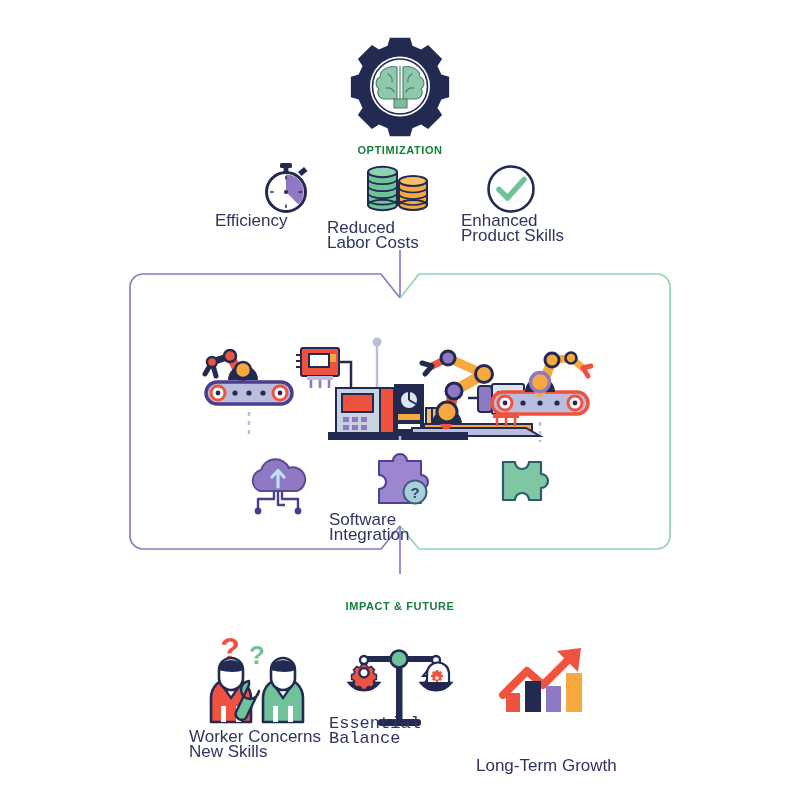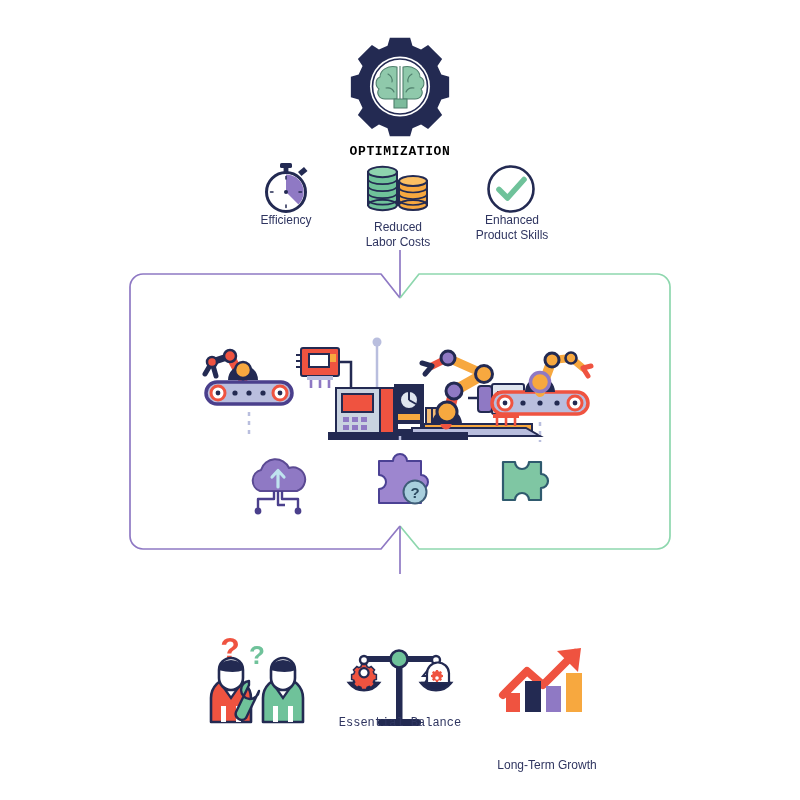--- a/index.html
+++ b/index.html
@@ -18,30 +18,29 @@
   .stage {
     position: absolute;
     inset: 0;
   }
 
   .section-title {
     position: absolute;
     width: 100%;
     left: 0;
     text-align: center;
-    font-size: 13px;
+    font-size: 11px;
     font-weight: bold;
     letter-spacing: 0.6px;
-    color: #000000;
-    font-family: Liberation Mono, monospace;
+    color: #15803d;
   }
   .icon-label {
     position: absolute;
-    text-align: center;
-    font-size: 12px;
+    text-align: left;
+    font-size: 17px;
     line-height: 15px;
     color: #2f3560;
     font-weight: normal;
   }
   .icon-label .l2 { display: block; }
 
   .icon-slot { position: absolute; }
   svg { display: block; overflow: visible; }
 
   .bracket { position: absolute; left: 0; top: 0; }
@@ -121,21 +120,21 @@
     <span>Reduced</span>
     <span class="l2">Labor Costs</span>
   </div>
 
   <div class="icon-slot" style="left:485px; top:164px; width:52px; height:52px;">
     <svg width="52" height="52" viewBox="0 0 52 52">
       <circle cx="26" cy="25" r="22.5" fill="#ffffff" stroke="#232a52" stroke-width="2.6"></circle>
       <path d="M 14,25.5 L 22.5,34 L 39,15.5" fill="none" stroke="#6fc29a" stroke-width="5.6" stroke-linecap="round" stroke-linejoin="round"></path>
     </svg>
   </div>
-  <div class="icon-label" style="left:441px; top:213px; width:142px;">
+  <div class="icon-label" style="left:461px; top:213px; width:142px;">
     <span>Enhanced</span>
     <span class="l2">Product Skills</span>
   </div>
 
   <svg class="bracket" width="800" height="330" style="top:250px;">
 
     <line x1="400" y1="0" x2="400" y2="48" stroke="#8f79c4" stroke-width="1.7"></line>
 
     <path d="M 400,48 L 381,24 L 143,24 A 13,13 0 0 0 130,37 L 130,286 A 13,13 0 0 0 143,299 L 381,299 L 400,276" fill="none" stroke="#8f79c4" stroke-width="1.7" stroke-linejoin="round"></path>
 
@@ -297,27 +296,32 @@
     <span class="l2"></span>
   </div>
 
   <div class="icon-slot" style="left:371px; top:456px; width:60px; height:54px;">
     <svg width="60" height="54" viewBox="0 0 60 54">
       <path d="M 20,4 a 7,7 0 0 1 14,0 L 48,4 L 48,18 a 7,7 0 0 1 0,14 L 48,46 L 6,46 L 6,32 a 7,7 0 0 0 0,-14 L 6,4 Z" transform="translate(2,1)" fill="#9d86cf" stroke="#4b4194" stroke-width="2" stroke-linejoin="round"></path>
       <circle cx="44" cy="36" r="11.5" fill="#a9cfdd" stroke="#3f5d78" stroke-width="2"></circle>
       <text x="44" y="41.5" text-anchor="middle" font-family="'Liberation Sans', sans-serif" font-size="15" font-weight="bold" fill="#2b4a60">?</text>
     </svg>
   </div>
+  <div class="icon-label" style="left:329px; top:512px; width:142px;">
+    <span>Software</span>
+    <span class="l2">Integration</span>
+  </div>
 
   <div class="icon-slot" style="left:497px; top:456px; width:58px; height:52px;">
     <svg width="58" height="52" viewBox="0 0 58 52">
       <path d="M 6,6 L 18,6 a 7,7 0 0 0 14,0 L 44,6 L 44,18 a 7,7 0 0 1 0,14 L 44,44 L 32,44 a 7,7 0 0 0 -14,0 L 6,44 Z" fill="#7fc6a3" stroke="#2f5a6e" stroke-width="2.2" stroke-linejoin="round"></path>
     </svg>
   </div>
 
+  <div class="section-title" style="top:600px;">IMPACT &amp; FUTURE</div>
 
   <div class="icon-slot" style="left:203px; top:628px; width:115px; height:98px;">
     <svg width="115" height="98" viewBox="0 0 115 98">
       <text x="27" y="32" text-anchor="middle" font-family="'Liberation Sans', sans-serif" font-size="32" font-weight="bold" fill="#ef5340">?</text>
       <text x="54" y="36" text-anchor="middle" font-family="'Liberation Sans', sans-serif" font-size="26" font-weight="bold" fill="#6fc29a">?</text>
 
       <g>
         <path d="M 8,94 L 8,70 a 20,20 0 0 1 40,0 L 48,94 Z" fill="#ef5340" stroke="#232a52" stroke-width="2.6" stroke-linejoin="round"></path>
         <path d="M 28,50 L 21,60 L 28,70 L 35,60 Z" fill="#ffffff" stroke="#232a52" stroke-width="2.2"></path>
         <rect x="18" y="78" width="5" height="16" fill="#ffffff"></rect>
@@ -332,20 +336,24 @@
 
       <g>
         <path d="M 60,94 L 60,70 a 20,20 0 0 1 40,0 L 100,94 Z" fill="#6fc29a" stroke="#232a52" stroke-width="2.6" stroke-linejoin="round"></path>
         <path d="M 80,50 L 73,60 L 80,70 L 87,60 Z" fill="#ffffff" stroke="#232a52" stroke-width="2.2"></path>
         <rect x="70" y="78" width="5" height="16" fill="#ffffff"></rect>
         <rect x="85" y="78" width="5" height="16" fill="#ffffff"></rect>
         <path d="M 68,42 a 12,12 0 0 1 24,0 L 92,50 a 12,12 0 0 1 -24,0 Z" fill="#ffffff" stroke="#232a52" stroke-width="2.6"></path>
         <path d="M 67,42 a 13,10 0 0 1 26,0 q -10,4 -26,0 Z" fill="#232a52"></path>
       </g>
     </svg>
+  </div>
+  <div class="icon-label" style="left:189px; top:729px; width:142px;">
+    <span>Worker Concerns</span>
+    <span class="l2">New Skills</span>
   </div>
 
   <div class="icon-slot" style="left:348px; top:641px; width:104px; height:88px;">
     <svg width="104" height="88" viewBox="0 0 104 88">
       <rect x="48" y="10" width="6.5" height="68" fill="#232a52"></rect>
       <rect x="30" y="78" width="43" height="7" rx="3" fill="#232a52"></rect>
       <rect x="12" y="15" width="80" height="6" rx="3" fill="#232a52"></rect>
       <circle cx="51" cy="18" r="8.5" fill="#6fc29a" stroke="#232a52" stroke-width="2.6"></circle>
 
       <circle cx="16" cy="19" r="4" fill="#ffffff" stroke="#232a52" stroke-width="2.4"></circle>

